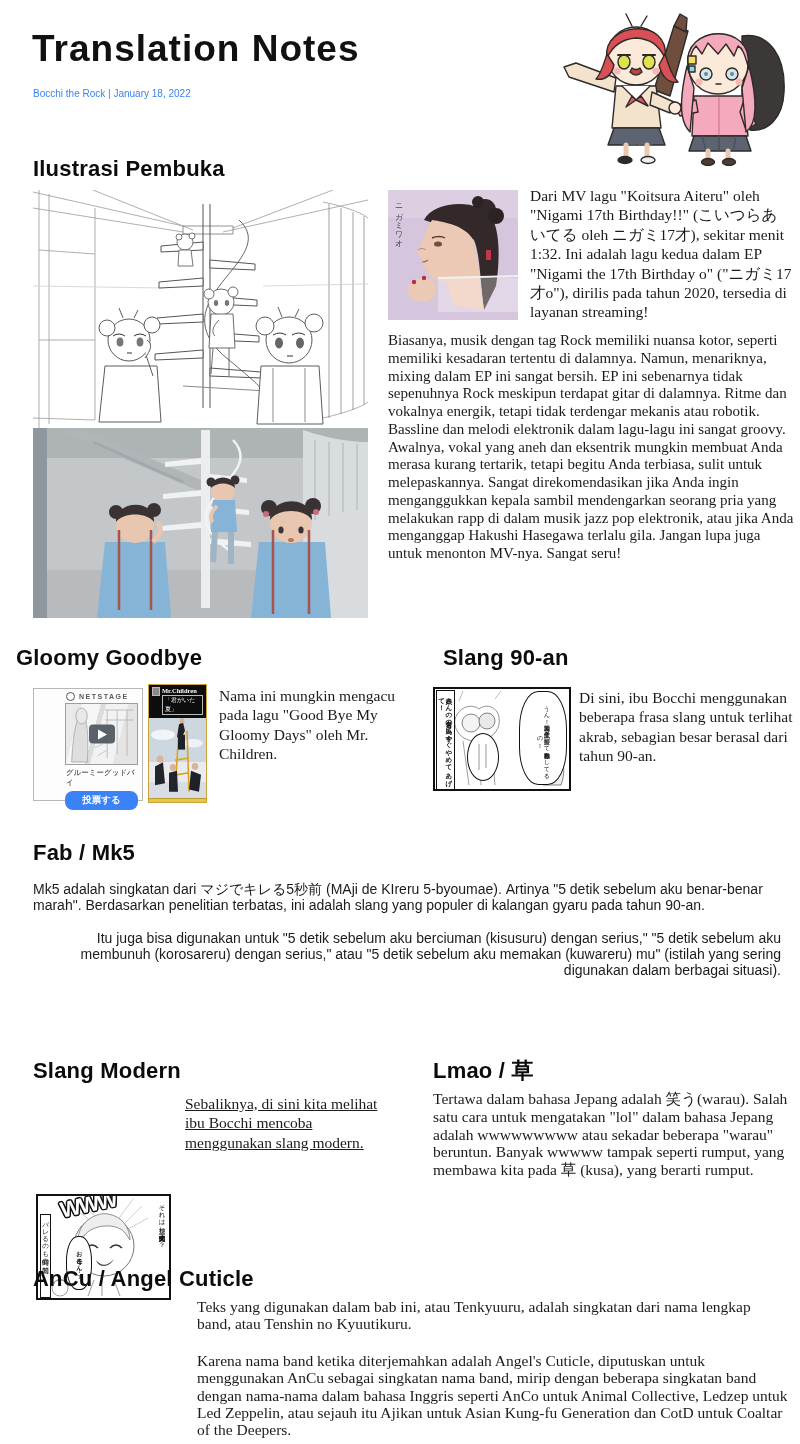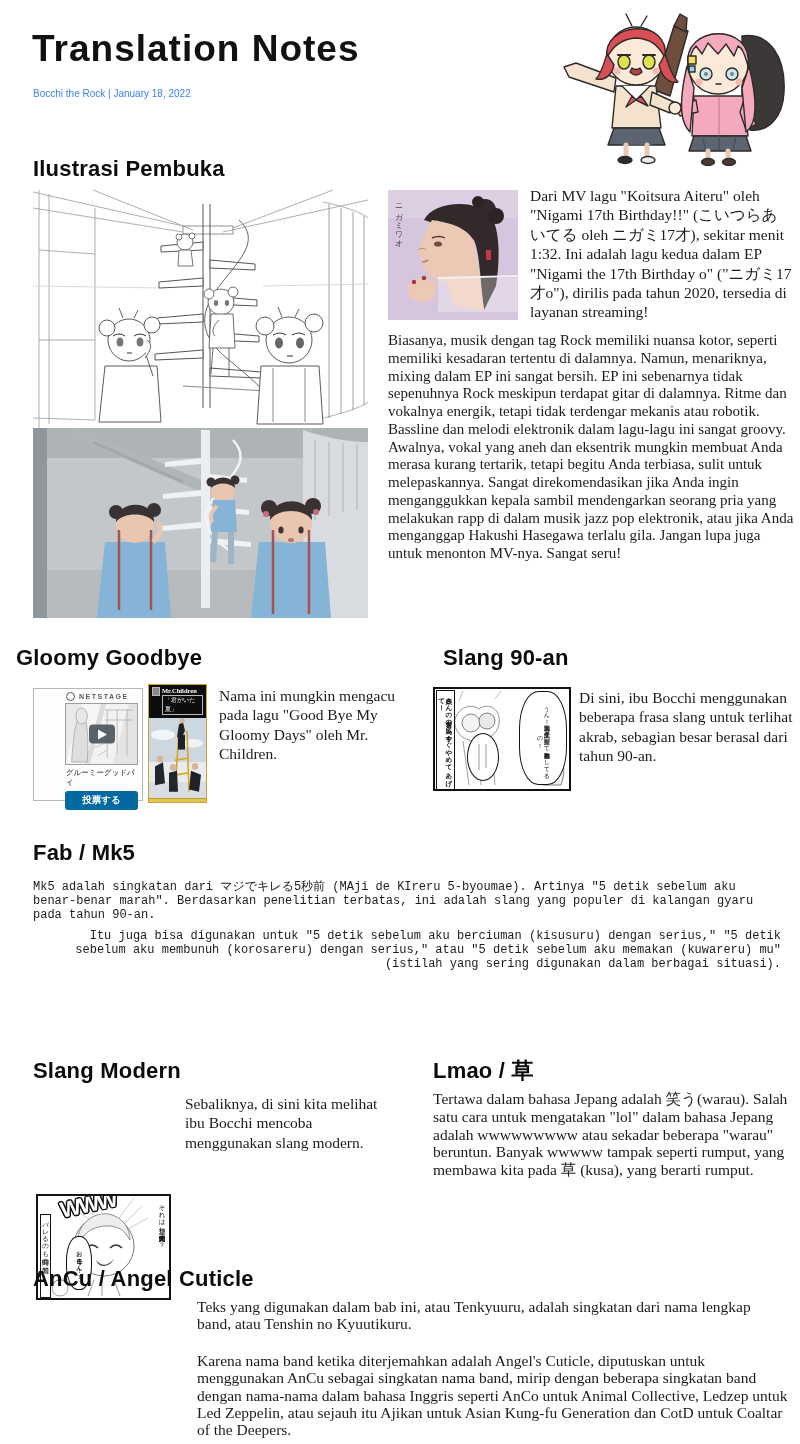--- a/index.html
+++ b/index.html
@@ -3,21 +3,21 @@
 <meta charset="utf-8">
 <style>
   html,body{margin:0;padding:0;background:#fff;}
   .page{position:relative;width:800px;height:1444px;background:#ffffff;overflow:hidden;
         font-family:"Liberation Sans",sans-serif;color:#141414;}
   .abs{position:absolute;}
   .page-title{font-weight:700;font-size:37px;letter-spacing:1px;color:#111;text-align:right;}
   .page-subtitle{font-size:10px;color:#3b82f6;}
   .h2{font-weight:700;font-size:22px;color:#0c0c0c;letter-spacing:0.2px;}
   .serif{font-family:"Liberation Serif",serif;font-size:15px;line-height:1.19;color:#1b1b1b;}
-  .serif-sm{font-family:Liberation Mono, monospace;font-size:12px;line-height:1.15;color:#1b1b1b;}
+  .serif-sm{font-family:Liberation Sans, sans-serif;font-size:14px;line-height:1.15;color:#1b1b1b;}
   .serif-lg{font-family:"Liberation Serif",serif;font-size:15.5px;line-height:1.25;color:#1b1b1b;}
 
   
   .panel{background:#fff;border:2px solid #111;box-sizing:border-box;overflow:hidden;position:relative;}
   .vtext{writing-mode:vertical-rl;text-orientation:upright;font-family:"Liberation Serif",serif;
          color:#111;line-height:1.15;}
   .vbox{border:1.5px solid #111;background:#fff;padding:2px 1px;}
   .bubble{position:absolute;background:#fff;border:1.5px solid #111;border-radius:50%;
           display:flex;align-items:center;justify-content:center;text-align:center;}
 
@@ -26,22 +26,22 @@
   .player-head{display:flex;align-items:center;gap:4px;padding:3px 5px 2px 5px;}
   .player-logo{width:7px;height:7px;border:1.5px solid #555;border-radius:50%;}
   .player-site{font-size:7px;font-weight:700;letter-spacing:1.5px;color:#5a5a5a;}
   .video-area{position:relative;margin:0 4px;height:60px;border:1px solid #9e9e9e;
        background:linear-gradient(105deg,#e9e9e9 0 18%,#f6f6f6 18% 40%,#dcdcdc 40% 46%,#f2f2f2 46% 72%,#e4e4e4 72%);}
   .play-btn{position:absolute;left:50%;top:50%;transform:translate(-50%,-50%);
        width:26px;height:19px;background:#4e565e;border-radius:4px;opacity:.92;
        display:flex;align-items:center;justify-content:center;}
   .play-tri{width:0;height:0;border-left:9px solid #fff;border-top:5.5px solid transparent;border-bottom:5.5px solid transparent;margin-left:2px;}
   .player-caption{font-size:7.5px;color:#1a1a1a;padding:3px 5px 2px 5px;font-family:"Liberation Serif",serif;}
-  .vote-btn{margin:1px 4px;background:#0369a1;color:#fff;font-weight:700;font-size:9.5px;
-       text-align:center;padding:3px 0;border-radius:3px;}
+  .vote-btn{margin:1px 4px;background:#3b82f6;color:#fff;font-weight:700;font-size:9.5px;
+       text-align:center;padding:3px 0;border-radius:8px;}
 
   
   .cd{box-sizing:border-box;border:1px solid #caa23a;background:#dfe5ea;display:flex;flex-direction:column;overflow:hidden;}
   .cd-band{background:#0d0d0d;color:#fff;padding:2px 3px 3px 3px;}
   .cd-artist{font-size:6.5px;font-weight:700;font-family:"Liberation Serif",serif;}
   .cd-title{display:inline-block;border:1px solid #bbb;font-size:6px;padding:0 2px;margin-top:1px;font-family:"Liberation Serif",serif;}
   .cd-photo{position:relative;flex:1;background:linear-gradient(#ccd7df 0 55%,#e8ecef 55% 80%,#d7dde2 80%);}
   .cd-strip{height:10px;background:#e5c64d;border-top:1px solid #b99b2e;}
 
   .www{font-weight:700;font-size:22px;color:#fff;text-shadow:-1.5px 0 #111,1.5px 0 #111,0 -1.5px #111,0 1.5px #111,
@@ -378,21 +378,21 @@
       <path d="M16 88 C16 82 28 82 28 88" stroke="#888" stroke-width="0.8" fill="none"></path>
     </svg>
     <div class="abs www" style="left:22px;top:-4px;">WWW</div>
     <div class="abs vbox vtext" style="left:2px;top:18px;font-size:6.5px;height:78px;">バレるのも時間の問題</div>
     <div class="abs vtext" style="right:3px;top:4px;font-size:6.5px;height:94px;">それは草ね〜人間関係大丈夫そ？</div>
     <div class="bubble" style="left:28px;top:40px;width:24px;height:52px;border-radius:45%;">
       <div class="vtext" style="font-size:6px;height:44px;font-weight:bold;">お母さん!?</div>
     </div>
   </div>
 
-  <div class="abs serif-lg" style="left:185px;top:1094px;width:216px;">Sebaliknya, di sini kita melihat ibu Bocchi mencoba menggunakan slang modern.</div>
+  <div class="abs serif-lg" style="left:185px;top:1094px;width:216px;text-decoration:underline;">Sebaliknya, di sini kita melihat ibu Bocchi mencoba menggunakan slang modern.</div>
 
   <div class="abs h2" style="left:433px;top:1056px;">Lmao / 草</div>
   <div class="abs serif-lg" style="left:433px;top:1090px;width:364px;line-height:1.15;">Tertawa dalam bahasa Jepang adalah 笑う(warau). Salah satu cara untuk mengatakan "lol" dalam bahasa Jepang adalah wwwwwwwww atau sekadar beberapa "warau" beruntun. Banyak wwwww tampak seperti rumput, yang membawa kita pada 草 (kusa), yang berarti rumput.</div>
 
   <div class="abs h2" style="left:33px;top:1266px;">AnCu / Angel Cuticle</div>
 
   <div class="abs serif-lg" style="left:197px;top:1298px;width:586px;line-height:1.12;">Teks yang digunakan dalam bab ini, atau Tenkyuuru, adalah singkatan dari nama lengkap band, atau Tenshin no Kyuutikuru.</div>
   <div class="abs serif-lg" style="left:197px;top:1352px;width:598px;line-height:1.12;">Karena nama band ketika diterjemahkan adalah Angel's Cuticle, diputuskan untuk menggunakan AnCu sebagai singkatan nama band, mirip dengan beberapa singkatan band dengan nama-nama dalam bahasa Inggris seperti AnCo untuk Animal Collective, Ledzep untuk Led Zeppelin, atau sejauh itu Ajikan untuk Asian Kung-fu Generation dan CotD untuk Coaltar of the Deepers.</div>
 
 </div>

